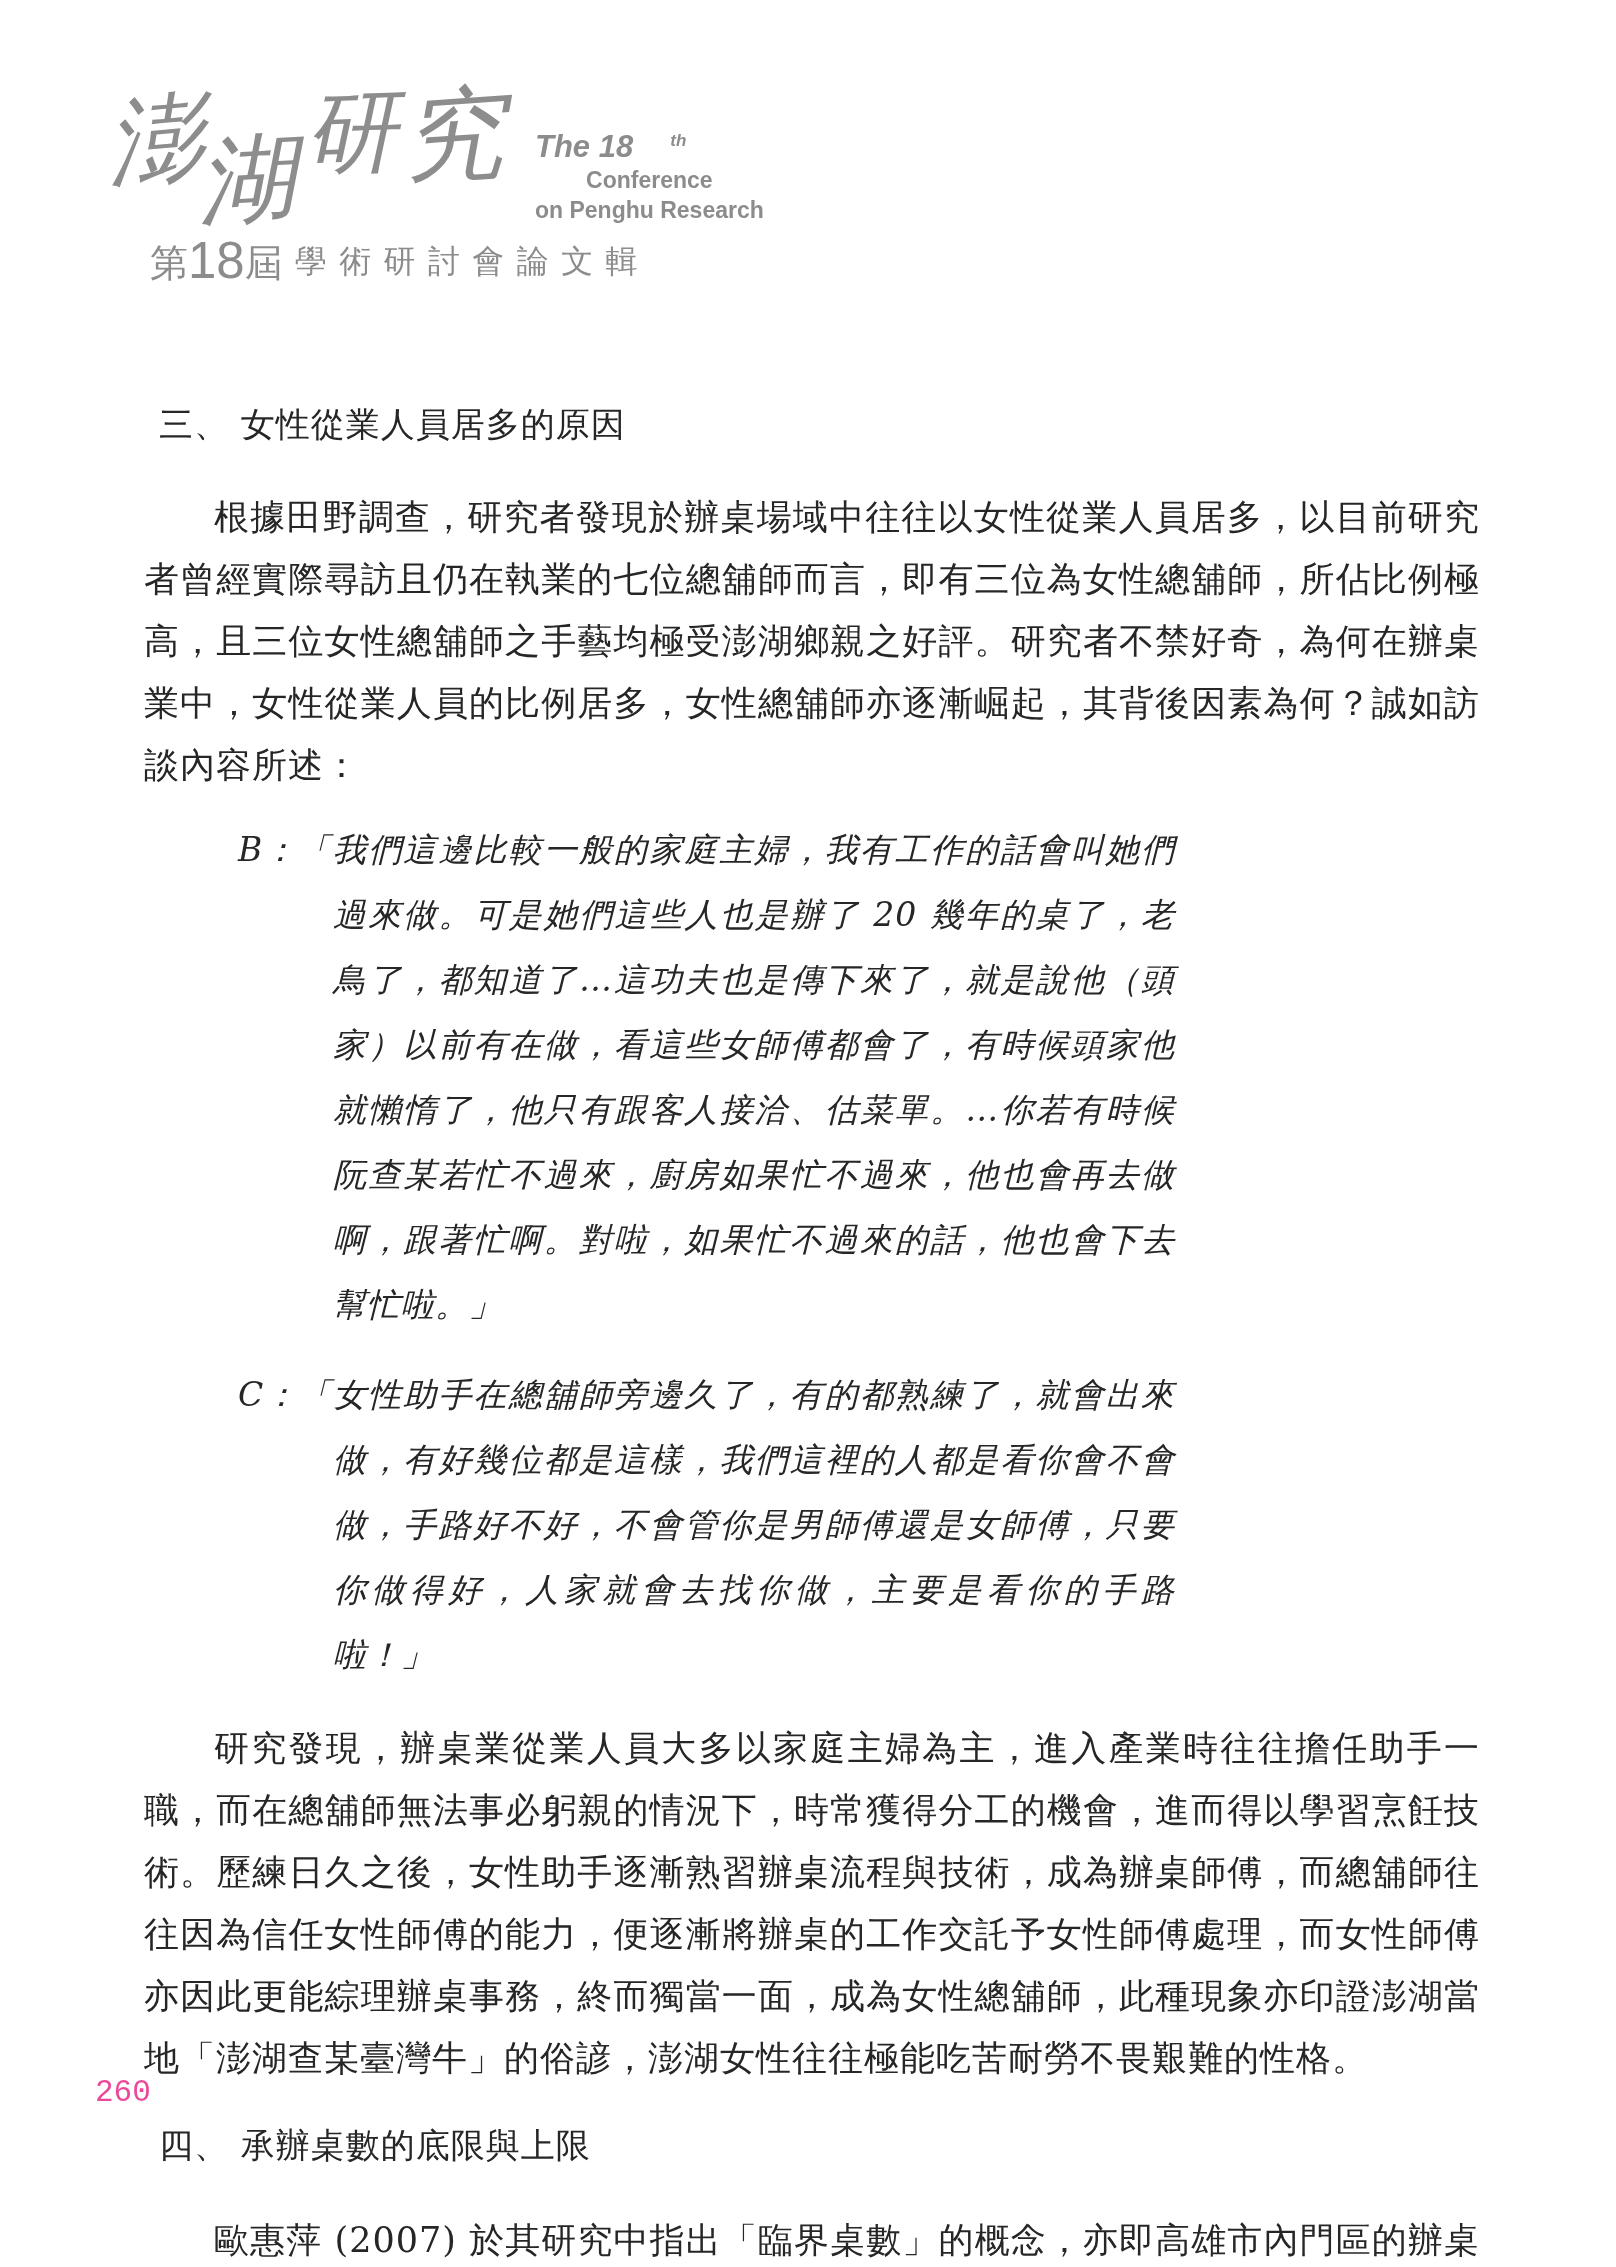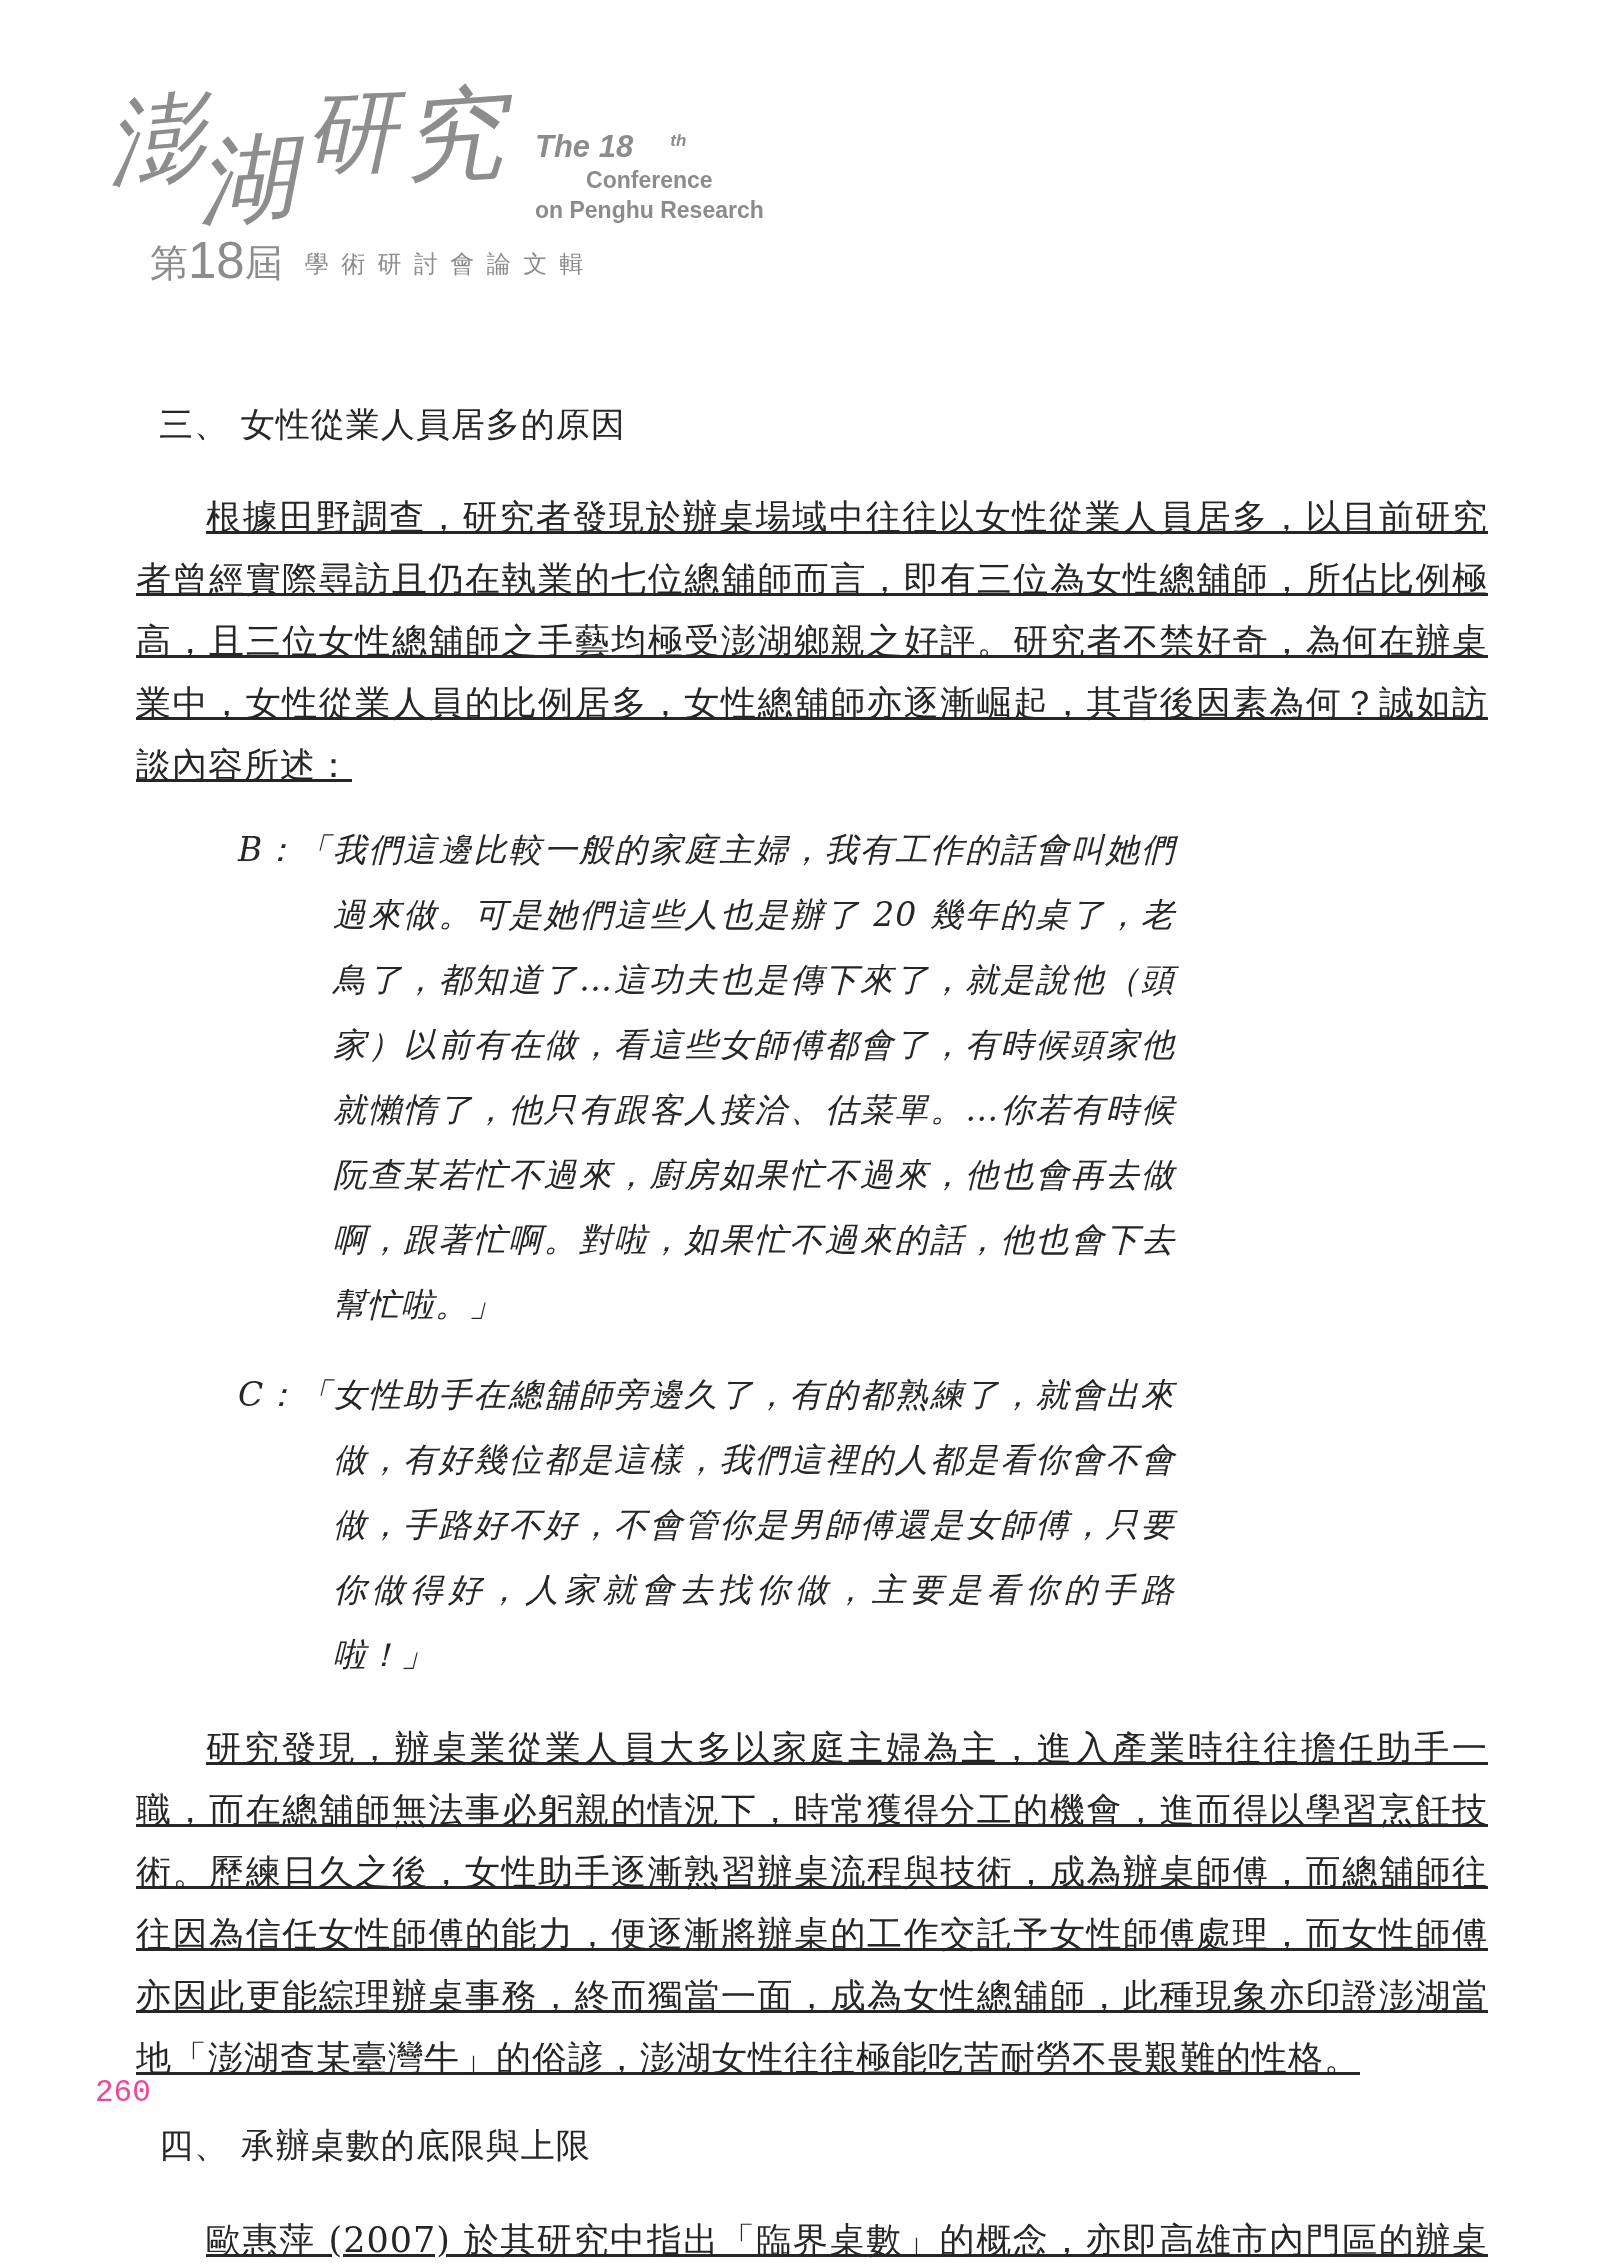--- a/index.html
+++ b/index.html
@@ -38,36 +38,36 @@
   .logo-en .l2,.logo-en .l3{font-size:23px;line-height:29.5px;text-align:center;}
 
   .logo-edition{
     position:absolute;left:150px;top:231px;
     color:#8c8c8c;
     font-family:"Liberation Sans","DejaVu Sans",sans-serif;
     white-space:nowrap;
   }
   .logo-edition .big-cjk{font-size:38px;vertical-align:baseline;}
   .logo-edition .big-num{font-size:51px;font-family:Liberation Sans, sans-serif;vertical-align:-1.9px;}
-  .logo-edition .title{font-size:24px;letter-spacing:12.4px;margin-left:22px;vertical-align:3.8px;}
+  .logo-edition .title{font-size:32px;letter-spacing:12.4px;margin-left:12px;vertical-align:3.8px;}
 
   
   .content{
     position:absolute;left:136px;top:402px;width:1352px;
     font-size:35px;
     line-height:62px;
     text-align:justify;
     letter-spacing:1px;
   }
   .sec-heading{
     font-size:34px;font-weight:normal;
     margin:0 0 40px 23px;line-height:44px;
     text-align:left;
   }
-  .body-para{margin:0;text-indent:2em;text-decoration:underline;}
+  .body-para{margin:8px;text-indent:2em;}
   .p1{margin-bottom:21px;}
   .p2{margin-bottom:34px;}
   .p3{margin-bottom:32px;}
   .sec-heading.h4{margin-top:0;margin-bottom:42px;}
 
   .quote{
     display:flex;
     margin:0 0 25px 102px;
     width:937px;
     font-size:33px;

